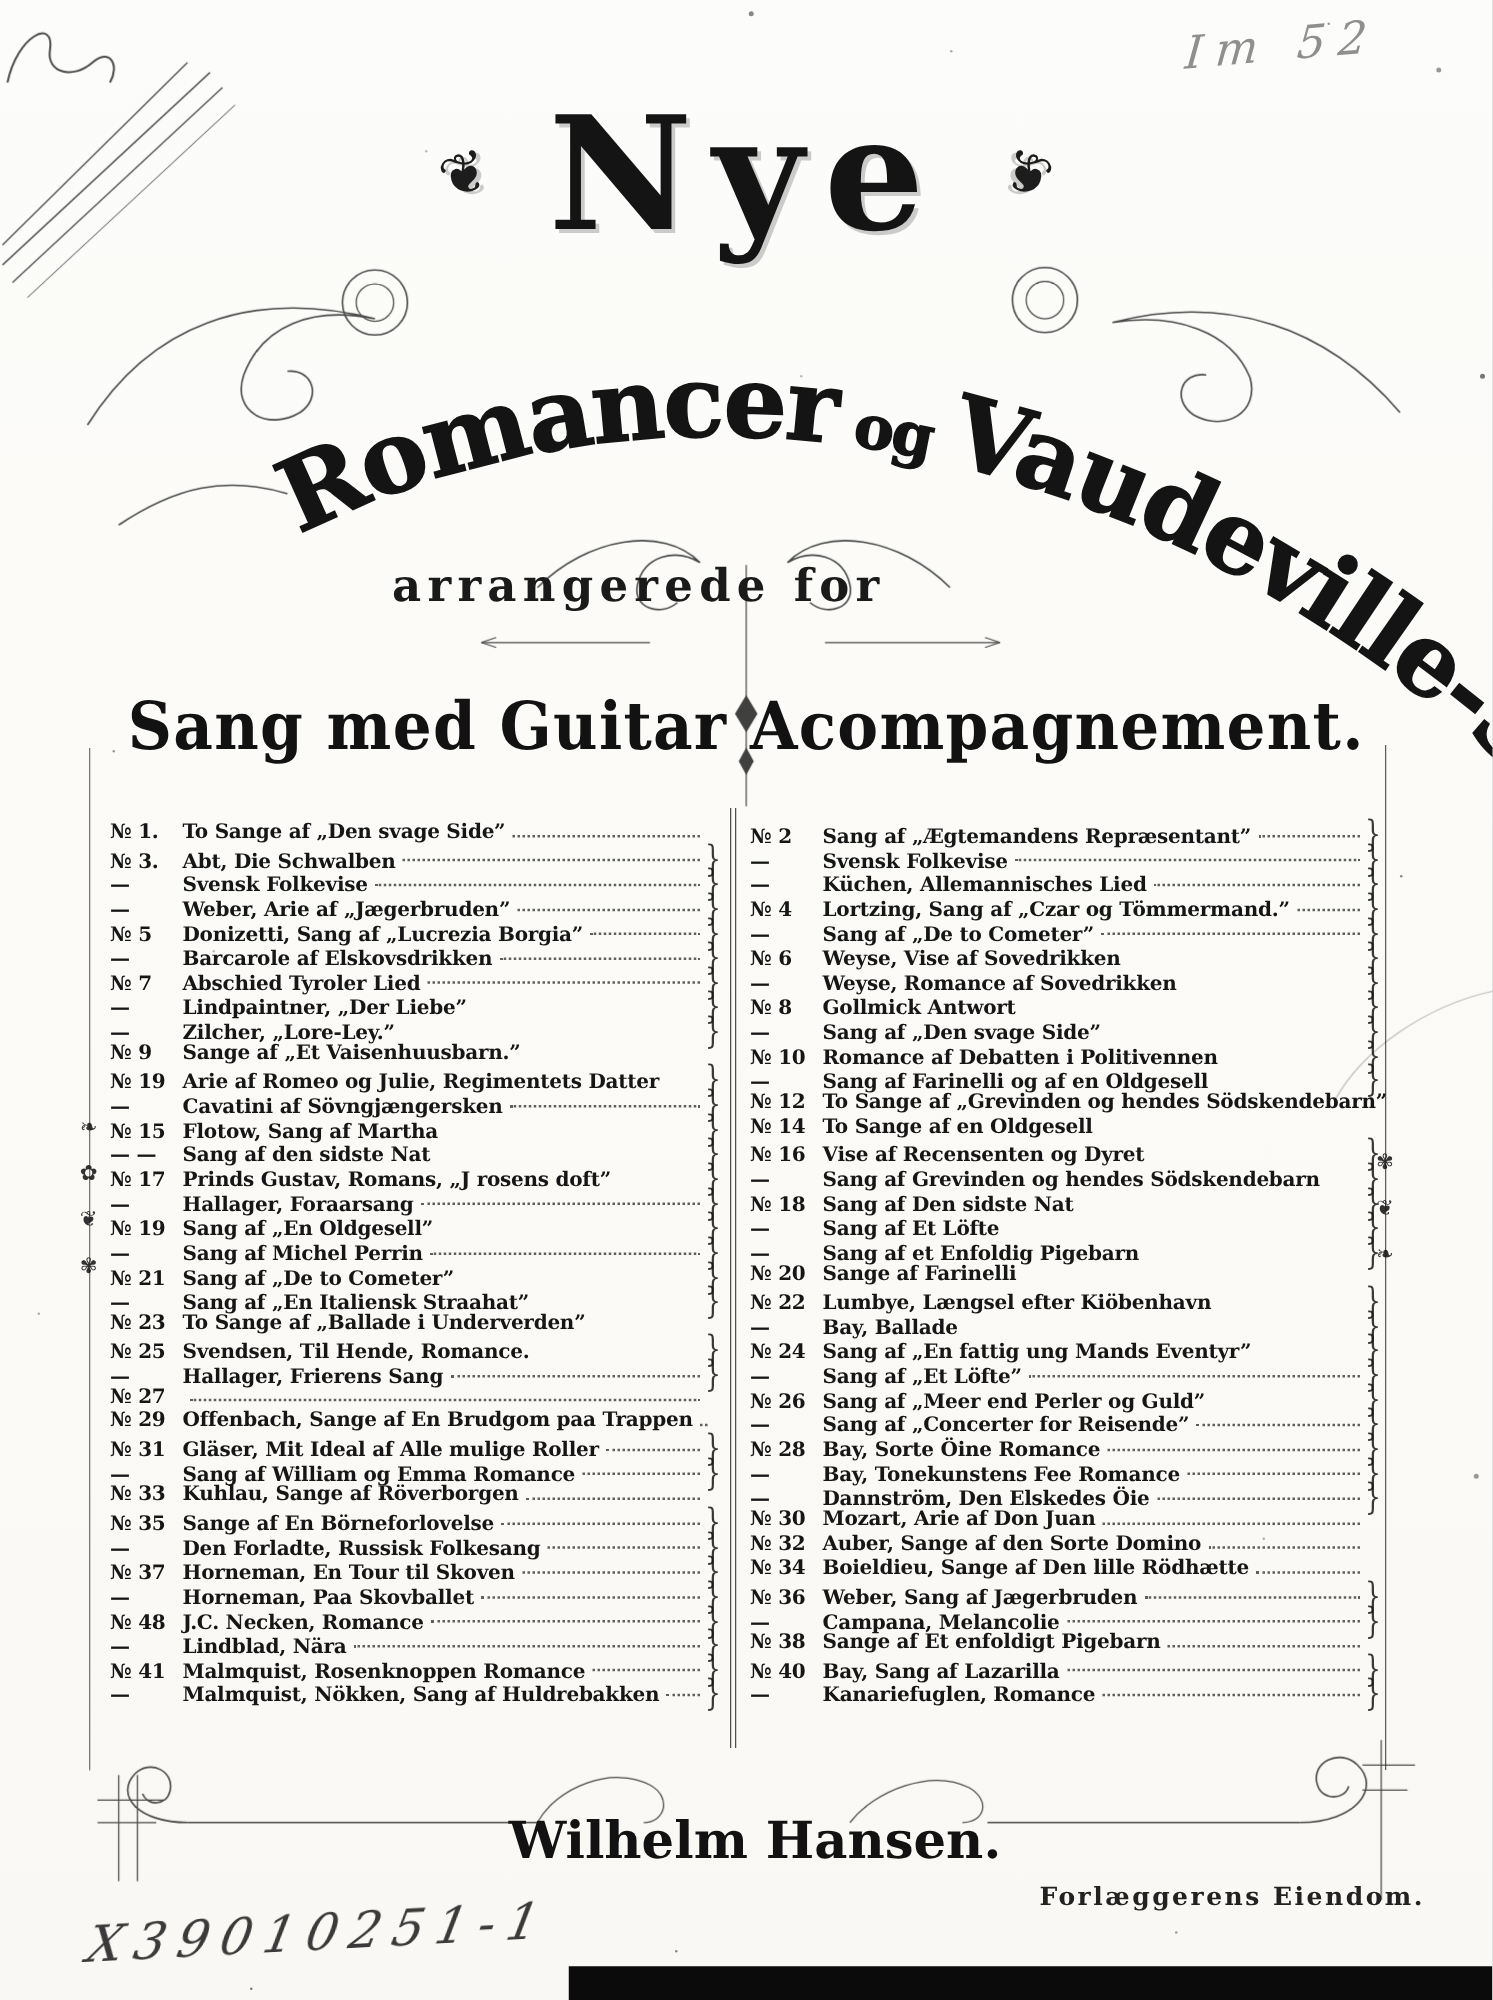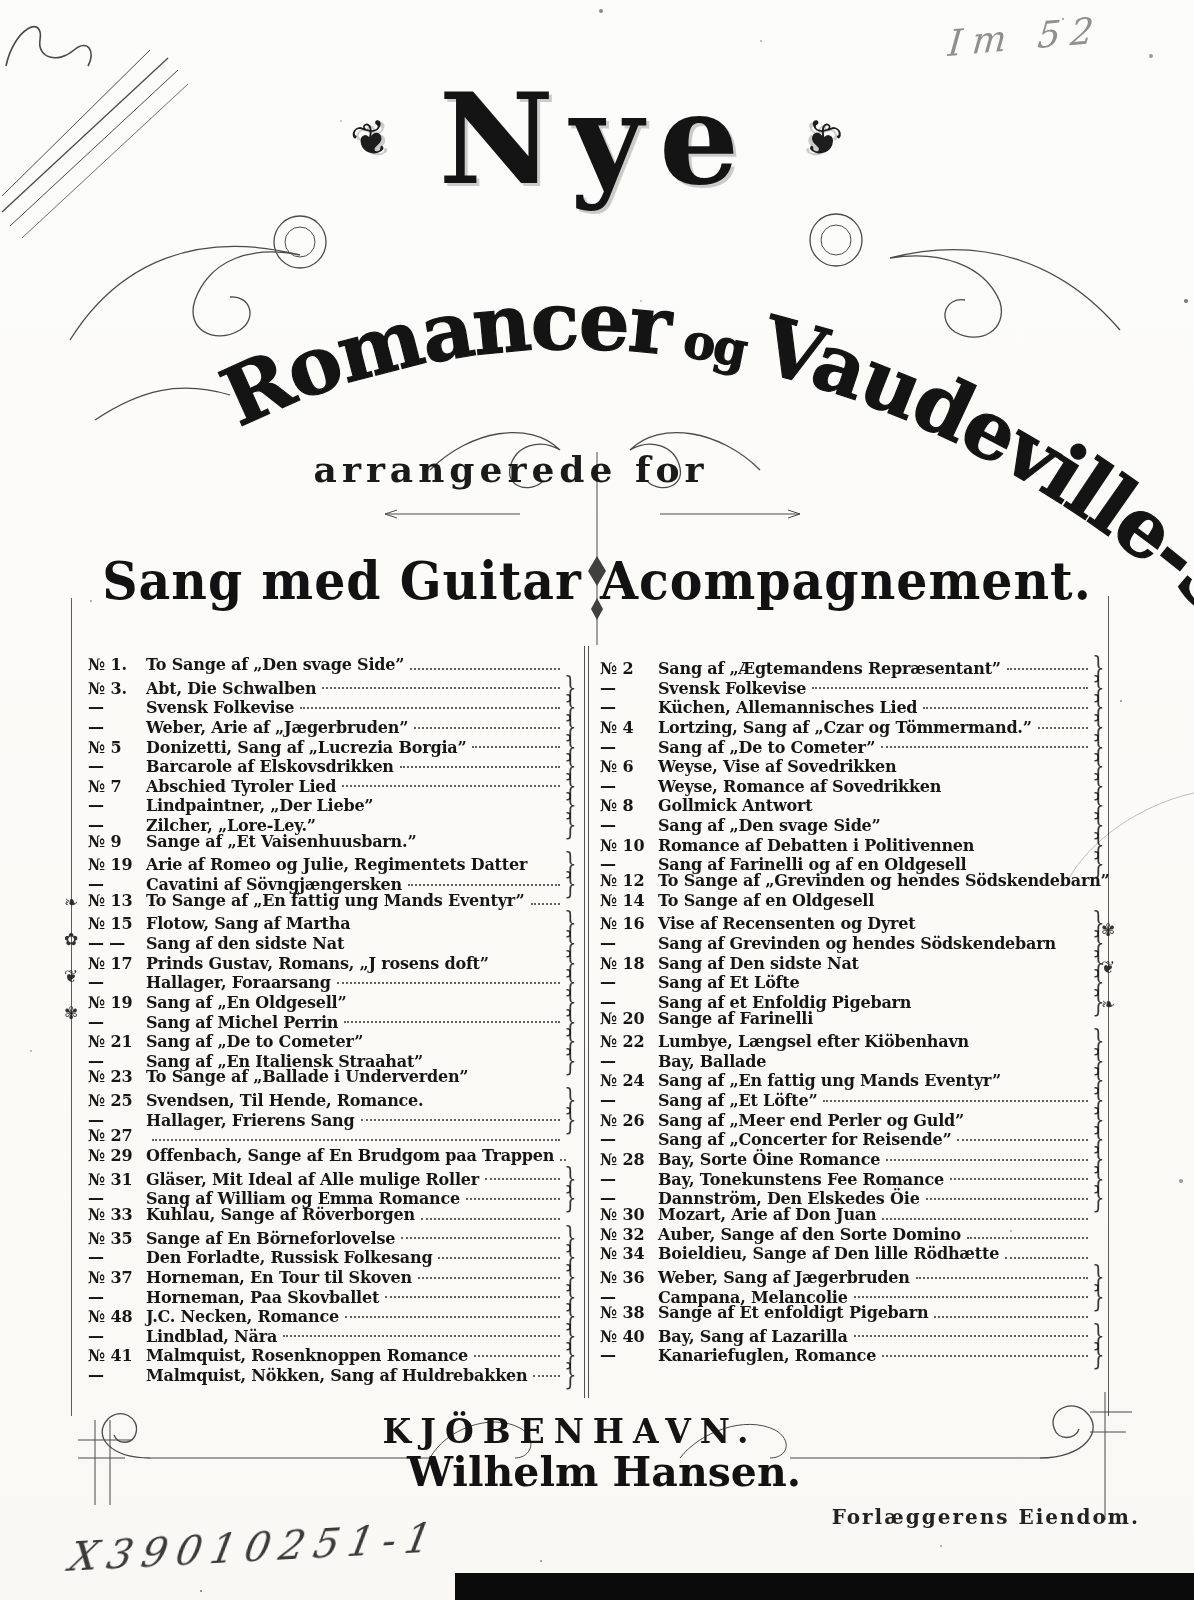--- a/index.html
+++ b/index.html
@@ -199,26 +199,20 @@
         <span class="lead"></span>
         <span class="brace">}</span>
       </div>
       <div class="row">
         <span class="no">—</span>
         <span class="t">Cavatini af Sövngjængersken</span>
         <span class="lead dotted"></span>
         <span class="brace">}</span>
       </div>
       <div class="row">
-        <span class="no">№ 13</span>
-        <span class="t">To Sange af „En fattig ung Mands Eventyr”</span>
-        <span class="lead dotted"></span>
-        <span class="brace"></span>
-      </div>
-      <div class="row">
         <span class="no">№ 15</span>
         <span class="t">Flotow, Sang af Martha</span>
         <span class="lead"></span>
         <span class="brace">}</span>
       </div>
       <div class="row">
         <span class="no">— —</span>
         <span class="t">Sang af den sidste Nat</span>
         <span class="lead"></span>
         <span class="brace">}</span>
@@ -567,18 +561,17 @@
         <span class="brace">}</span>
       </div>
       <div class="row">
         <span class="no">—</span>
         <span class="t">Kanariefuglen, Romance</span>
         <span class="lead dotted"></span>
         <span class="brace">}</span>
       </div>
     </div>
 
-  <div class="city">KJÖBENHAVN.</div>
   <div class="pub">Wilhelm Hansen.</div>
   <div class="note">Forlæggerens Eiendom.</div>
 
   <div class="blackbar"></div>
 </div>
 
 </body></html>

